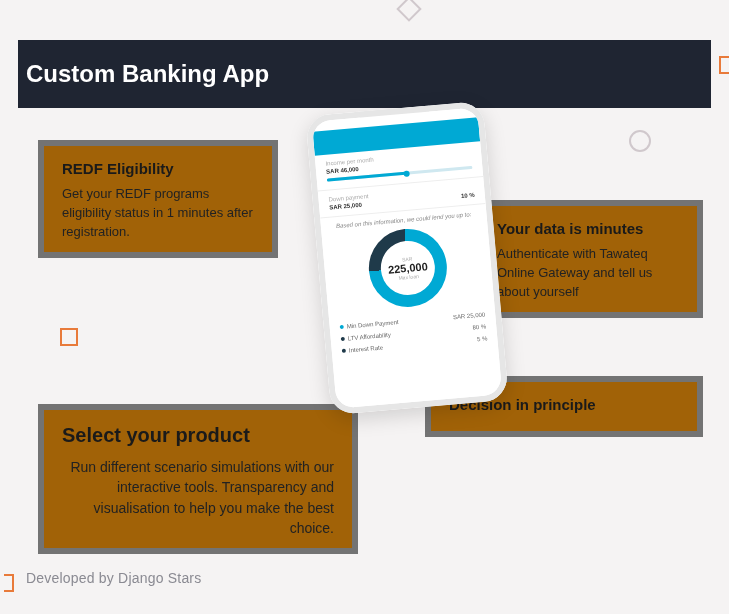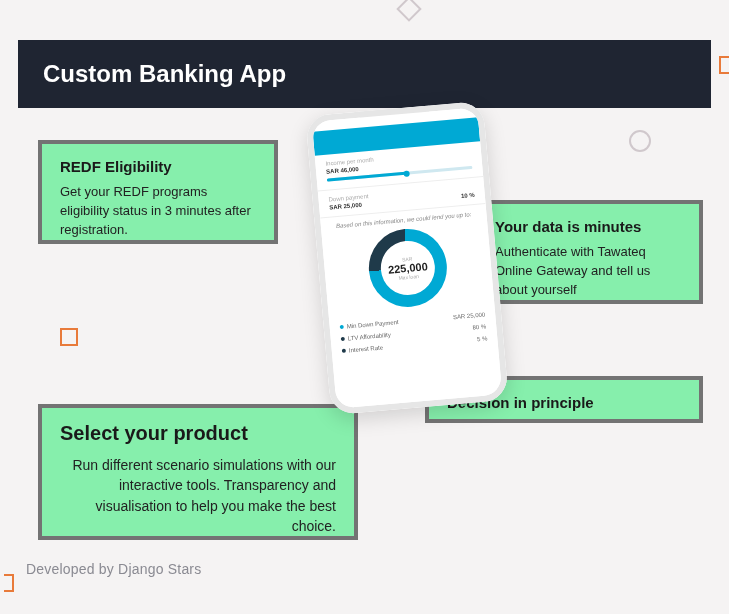--- a/index.html
+++ b/index.html
@@ -48,33 +48,33 @@
     border: 2px solid #e87a3a;
     border-left: none;
   }
 
   
   .title-bar {
     position: absolute;
     top: 40px; left: 18px; right: 18px;
     background: #1f2532;
     color: #fff;
-    padding: 20px 25px;
+    padding: 20px 8px;
   }
   .title-bar h1 {
     font-size: 24px;
     font-weight: 700;
   }
 
   
   .card {
     position: absolute;
-    background: #86efac;
-    border: 4px solid #737373;
-    padding: 14px 18px 0 18px;
+    background: #a16207;
+    border: 6px solid #737373;
+    padding: 14px 18px 10px 18px;
   }
   .card h3 {
     font-size: 15px;
     font-weight: 700;
     margin-bottom: 8px;
   }
   .card p {
     font-size: 13px;
     line-height: 1.45;
     color: #222;
@@ -198,21 +198,21 @@
   .phone .row .dot {
     width: 4px; height: 4px; border-radius: 50%;
     display: inline-block; margin-right: 3px; vertical-align: middle;
   }
   .dot.blue { background:#00a9d4; }
   .dot.dark { background:#1f3a4a; }
 
   
   .footer {
     position: absolute;
-    bottom: 37px;
+    bottom: 28px;
     left: 26px;
     font-size: 14px;
     color: #8a8a92;
     font-weight: 300;
     letter-spacing: .2px;
   }
 </style>
 </head>
 <body>
 
@@ -221,21 +221,21 @@
 <div class="deco-circle-right"></div>
 <div class="deco-square-left"></div>
 <div class="deco-bracket-bottom"></div>
 
 <div class="title-bar">
   <h1>Custom Banking App</h1>
 </div>
 
 <div class="card redf">
   <h3>REDF Eligibility</h3>
-  <p>Get your REDF programs eligibility status in 3 minutes after registration.</p>
+  <p>Get your REDF programs eligibility status in 1 minutes after registration.</p>
 </div>
 
 <div class="card secure">
   <h3>Your data is minutes</h3>
   <p>Authenticate with Tawateq Online Gateway and tell us about yourself</p>
 </div>
 
 <div class="card select">
   <h3>Select your product</h3>
   <p>Run different scenario simulations with our interactive tools. Transparency and visualisation to help you make the best choice.</p>

